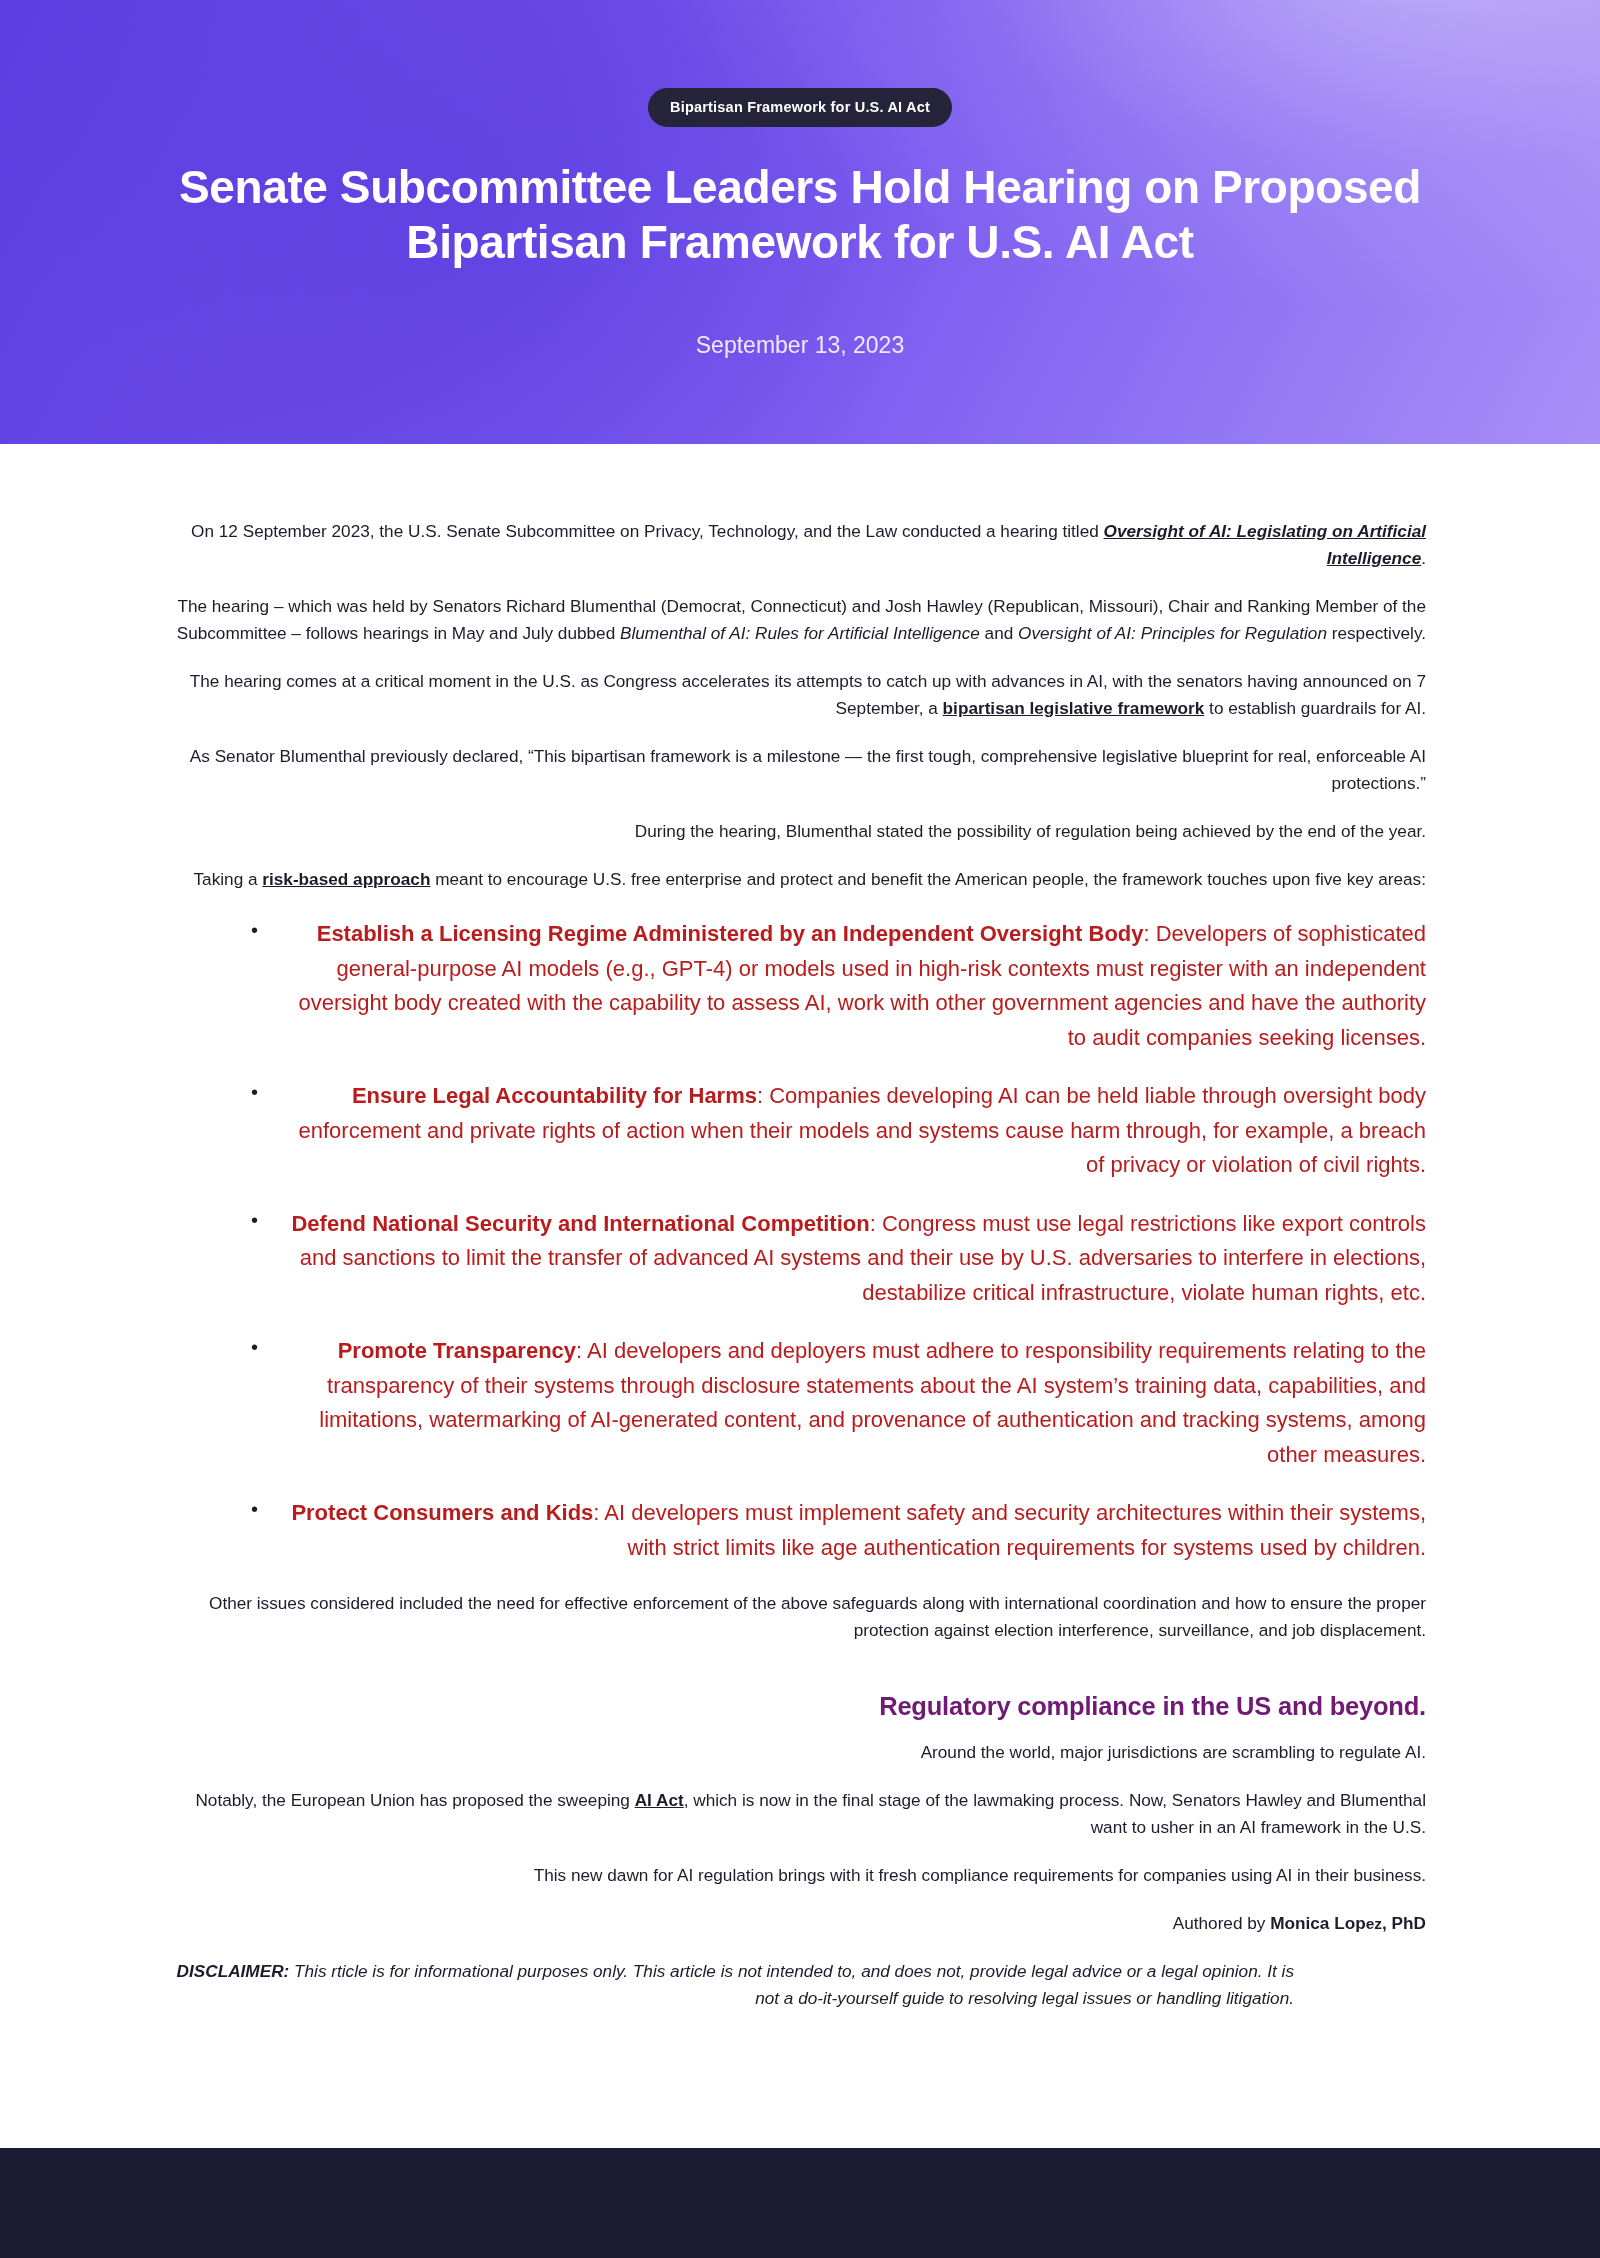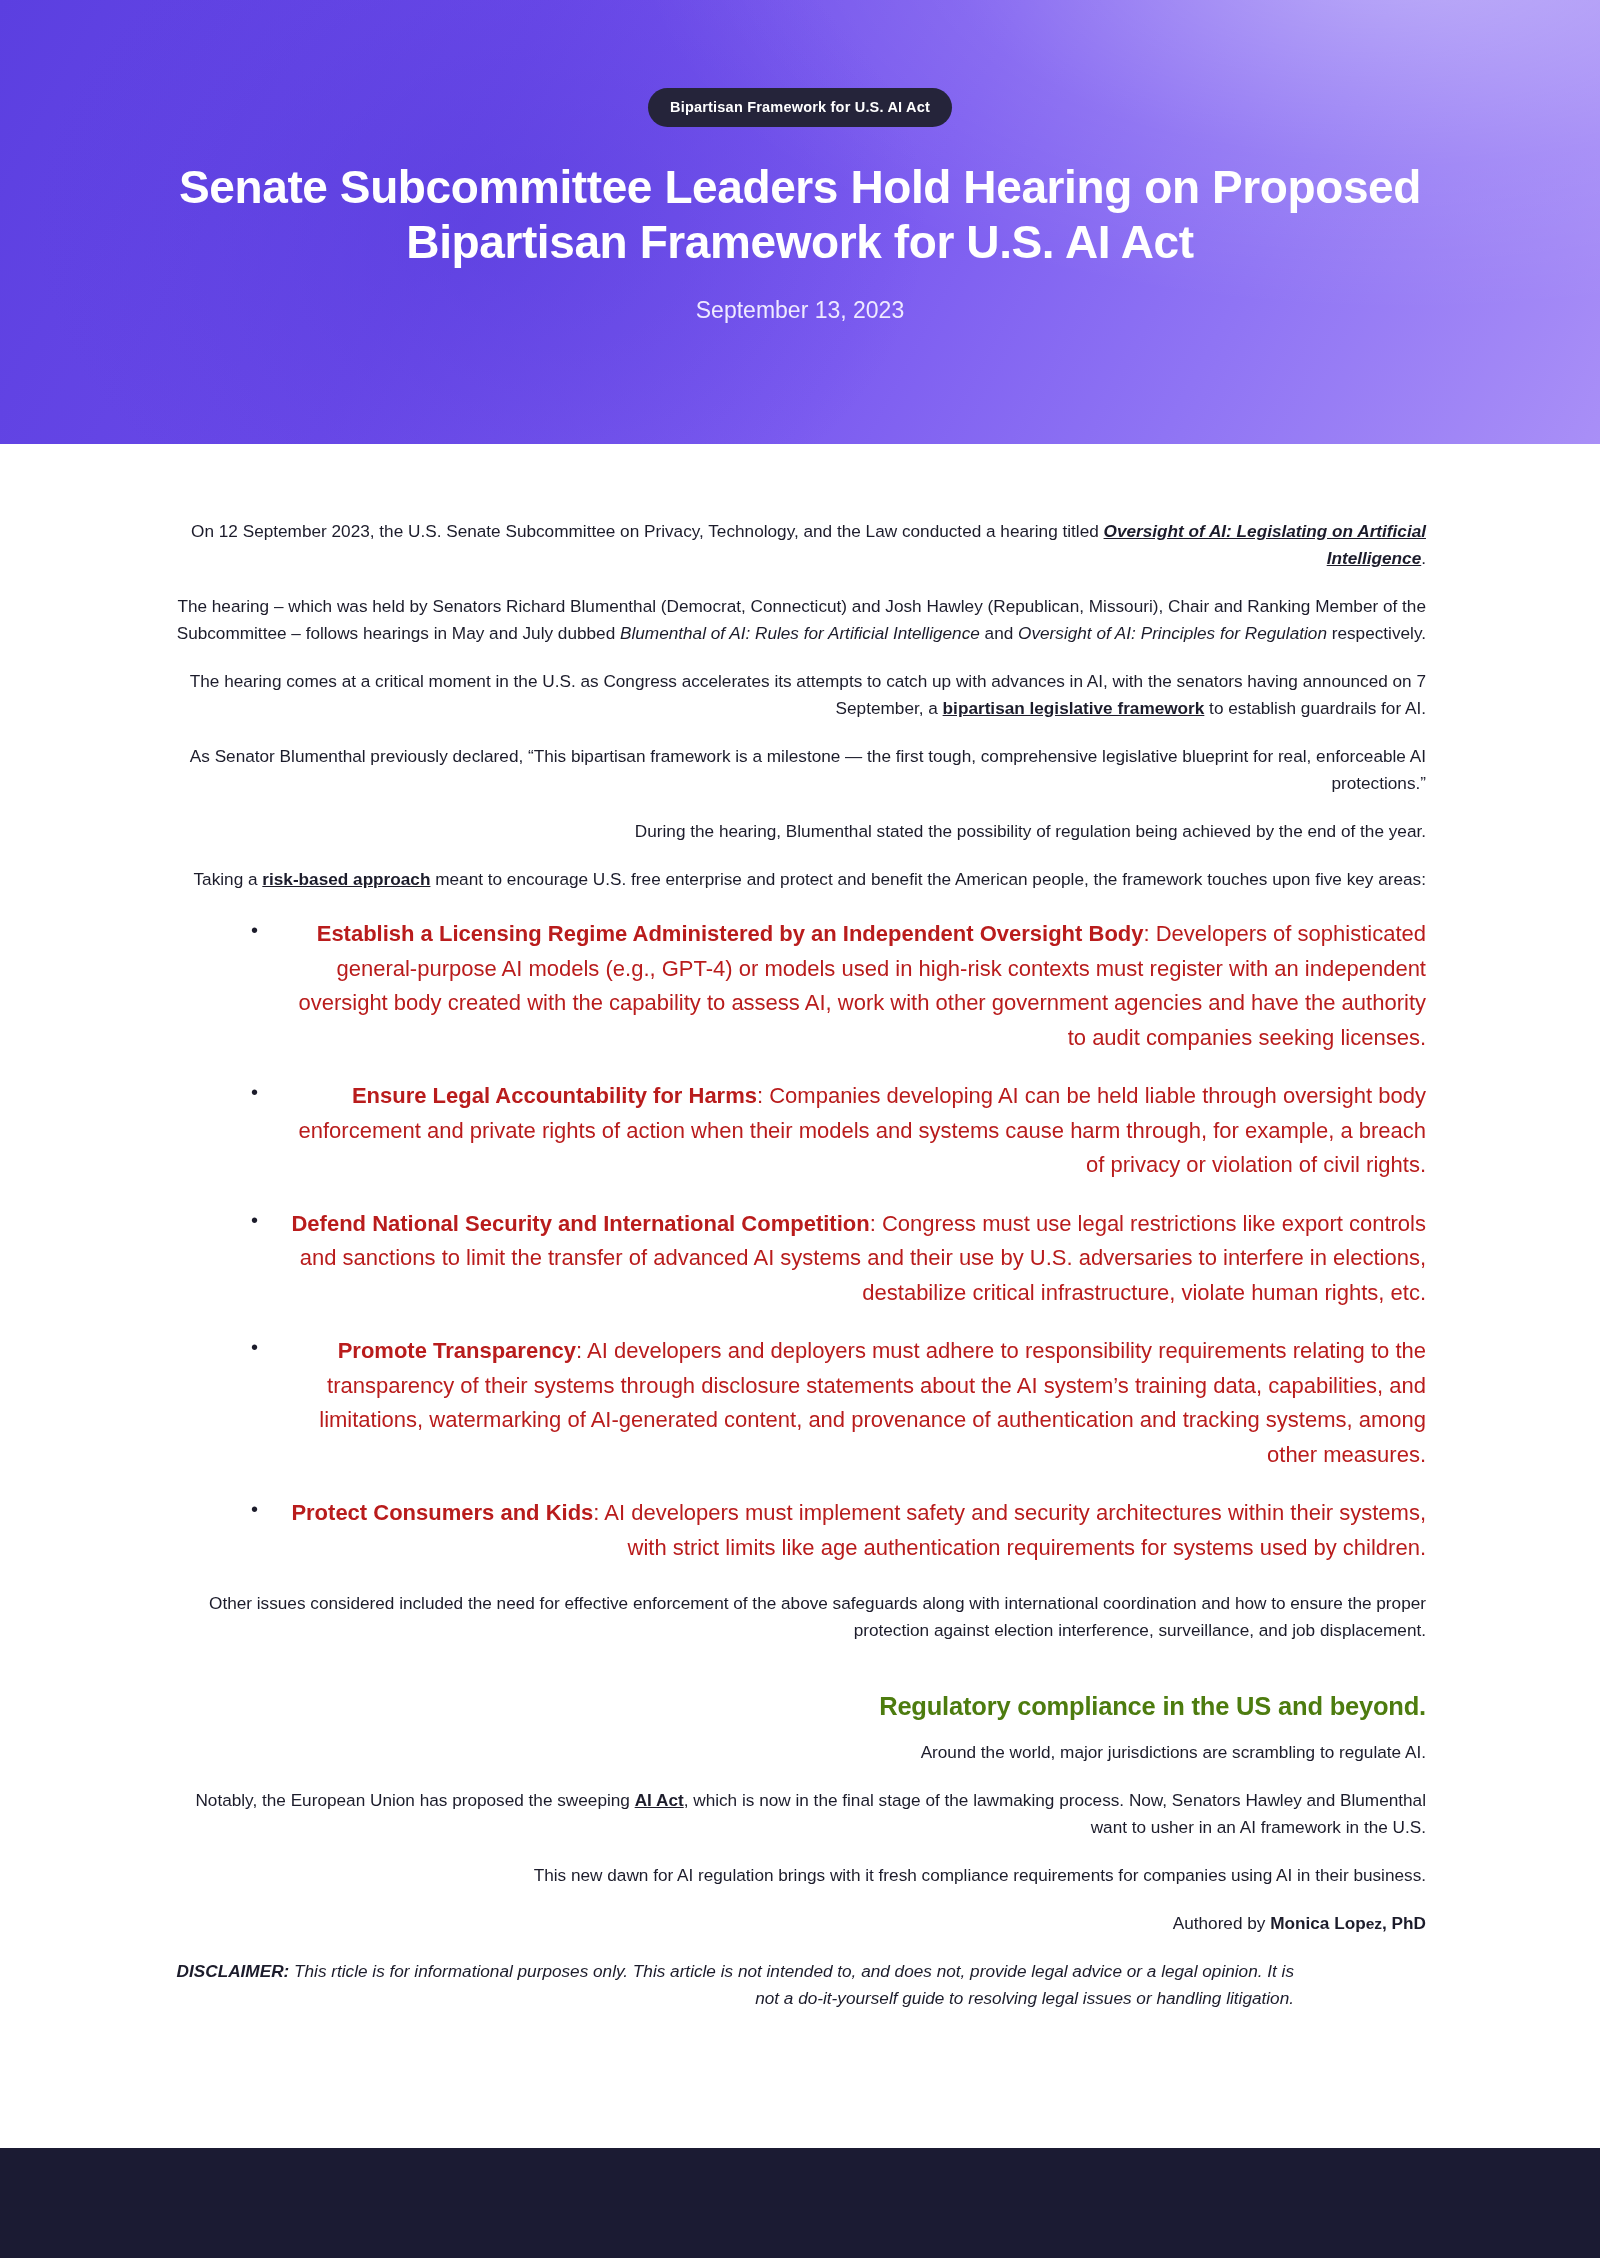--- a/index.html
+++ b/index.html
@@ -57,21 +57,21 @@
   .hero-title {
     margin: 33px auto 0;
     width: 1290px;
     font-size: 46px;
     line-height: 1.19;
     font-weight: bold;
     color: #ffffff;
     letter-spacing: -0.4px;
   }
   .hero-date {
-    margin-top: 28px;
+    margin-top: 63px;
     font-size: 23px;
     color: #efeaff;
     font-weight: normal;
   }
 
   
   .article {
     width: 1252px;
     margin: 0 auto;
     padding: 74px 0 0 0;
@@ -119,21 +119,21 @@
     left: 0;
     top: -2px;
     font-size: 20px;
     color: #1c1c2b;
   }
 
   h2.section {
     font-size: 25.5px;
     font-weight: bold;
     margin: 48px 0 18px 0;
-    color: #4d7c0f;
+    color: #701a75;
     letter-spacing: -0.2px;
   }
 
   .disclaimer {
     margin-top: 28px;
     font-size: 15.3px;
     line-height: 1.6;
     font-style: italic;
     color: #262635;
     max-width: 1120px;

